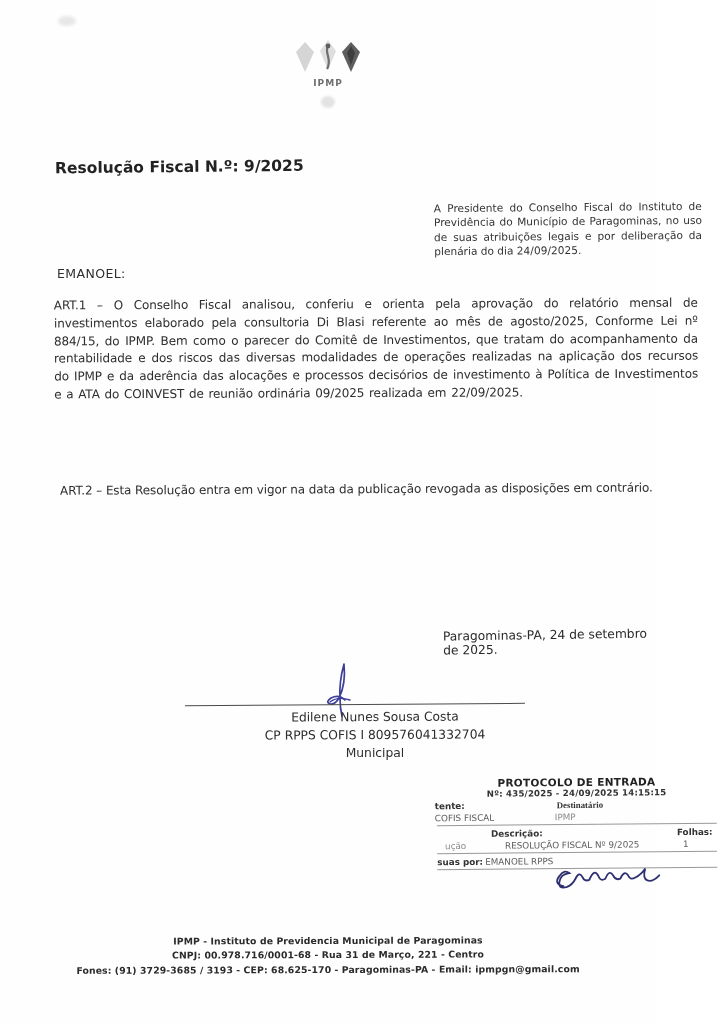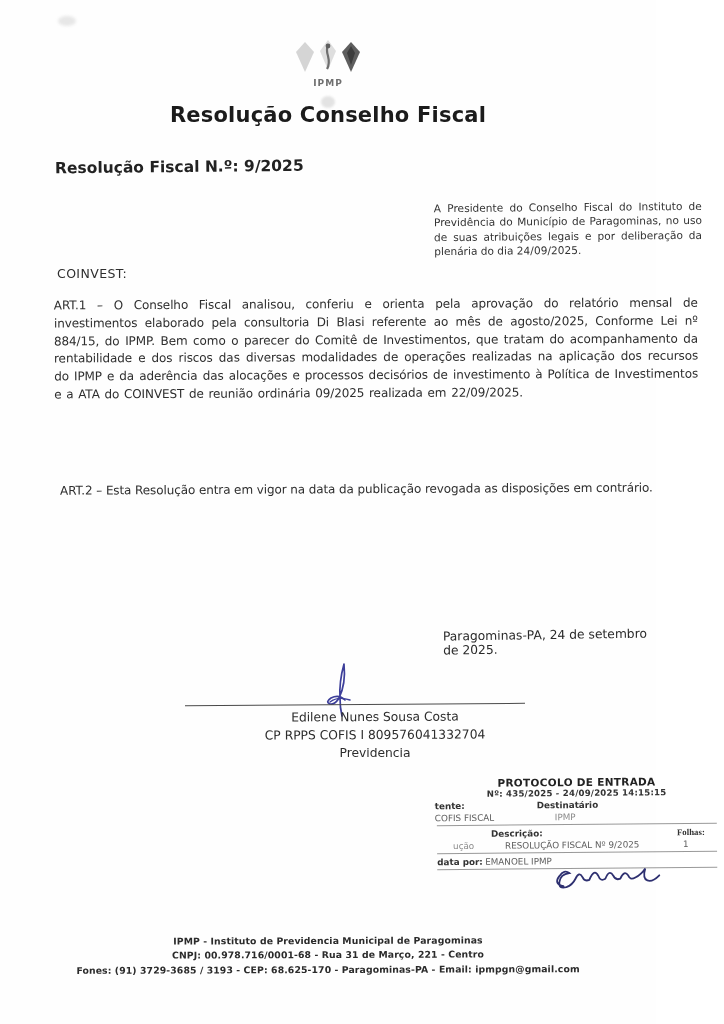--- a/index.html
+++ b/index.html
@@ -79,68 +79,67 @@
       <polygon points="39,2 47,13 39,32 31,13" fill="#d6d6d6" opacity="0.8"></polygon>
       <path d="M39 6 q-2 6 0 12 q2 8 -1 13" stroke="#6e6e6e" stroke-width="2.2" fill="none"></path>
       <circle cx="39" cy="8" r="2.4" fill="#5f5f5f"></circle>
       <polygon points="62,4 71,14 62,34 53,14" fill="#4d4d4d" opacity="0.9"></polygon>
       <path d="M62 8 l4 7 -4 12 -4 -12 z" fill="#2f2f2f" opacity="0.7"></path>
     </svg>
     <span class="logo-text">IPMP</span>
     <span class="logo-smudge"></span>
   </div>
 
-  <div class="doc-title">Resolução Conselho Fiscal</div>
 
   <div class="subtitle">Resolução Fiscal N.º: 9/2025</div>
 
   <div class="preamble">A Presidente do Conselho Fiscal do Instituto de Previdência do Município de Paragominas, no uso de suas atribuições legais e por deliberação da plenária do dia 24/09/2025.</div>
 
-  <div class="resolve">COINVEST:</div>
+  <div class="resolve">EMANOEL:</div>
 
   <div class="art1">ART.1 – O Conselho Fiscal analisou, conferiu e orienta pela aprovação do relatório mensal de investimentos elaborado pela consultoria Di Blasi referente ao mês de agosto/2025, Conforme Lei nº 884/15, do IPMP. Bem como o parecer do Comitê de Investimentos, que tratam do acompanhamento da rentabilidade e dos riscos das diversas modalidades de operações realizadas na aplicação dos recursos do IPMP e da aderência das alocações e processos decisórios de investimento à Política de Investimentos e a ATA do COINVEST de reunião ordinária 09/2025 realizada em 22/09/2025.</div>
 
   <div class="art2">ART.2 –  Esta Resolução entra em vigor na data da publicação revogada as disposições em contrário.</div>
 
   <div class="dateline">Paragominas-PA, 24 de setembro de 2025.</div>
 
   <div class="sig-block">
     <div class="sig-scribble">
       <svg width="46" height="58" viewBox="0 0 46 58">
         <path d="M26 2 q-5 18 -4 34 q0 10 2 18 M26 2 q2 20 -5 34 q-4 7 -9 6 q-5 -2 1 -6 q8 -4 14 2" stroke="#3d3f9a" stroke-width="1.7" fill="none" stroke-linecap="round"></path>
         <path d="M12 40 q8 -6 20 -2" stroke="#3d3f9a" stroke-width="1.4" fill="none" stroke-linecap="round"></path>
       </svg>
     </div>
     <div class="sig-line"></div>
     <div class="sig-name">Edilene Nunes Sousa Costa</div>
     <div class="sig-reg">CP RPPS COFIS I 809576041332704</div>
-    <div class="sig-role">Previdencia</div>
+    <div class="sig-role">Municipal</div>
   </div>
 
   <div class="stamp">
     <span class="st-title">PROTOCOLO DE ENTRADA</span>
     <span class="st-number">Nº: 435/2025 - 24/09/2025 14:15:15</span>
 
     <span class="st-b" style="top:26px;left:-2px;">tente:</span>
-    <span class="st-b" style="top:26px;left:100px;">Destinatário</span>
+    <span class="st-b" style="top:26px;left:120px;font-family:Liberation Serif, serif;">Destinatário</span>
     <span class="st-v" style="top:38px;left:-2px;">COFIS FISCAL</span>
     <span class="st-faint" style="top:38px;left:118px;">IPMP</span>
 
     <div class="st-rule" style="top:50px;"></div>
 
     <span class="st-b" style="top:54px;left:54px;">Descrição:</span>
-    <span class="st-b" style="top:54px;left:240px;font-family:Liberation Serif, serif;">Folhas:</span>
-    <span class="st-faint" style="top:66px;left:16px;">ução</span>
+    <span class="st-b" style="top:54px;left:240px;">Folhas:</span>
+    <span class="st-faint" style="top:66px;left:8px;">ução</span>
     <span class="st-v" style="top:66px;left:68px;">RESOLUÇÃO FISCAL Nº 9/2025</span>
     <span class="st-v" style="top:66px;left:246px;">1</span>
 
     <div class="st-rule" style="top:78px;"></div>
 
-    <span class="st-b" style="top:82px;left:0;">data por:</span>
-    <span class="st-v" style="top:82px;left:48px;">EMANOEL IPMP</span>
+    <span class="st-b" style="top:82px;left:0;">suas por:</span>
+    <span class="st-v" style="top:82px;left:48px;">EMANOEL RPPS</span>
 
     <div class="st-rule" style="top:94px;"></div>
 
     <div class="emanoel">
       <svg width="140" height="42" viewBox="0 0 140 42">
         <path d="M14 24 q-10 -2 -4 -10 q5 -7 10 -3 q-9 1 -10 9 q-1 7 7 5 q6 -2 9 -8 q4 -8 7 -2 q2 5 7 3 q5 -12 9 -4 q2 6 7 3 q4 -10 8 -3 q2 5 7 3 q4 -9 8 -3 q2 5 7 2 q6 -3 10 -9 q-3 10 2 12 q5 2 12 -5" stroke="#2e3070" stroke-width="1.8" fill="none" stroke-linecap="round"></path>
       </svg>
     </div>
   </div>
 

